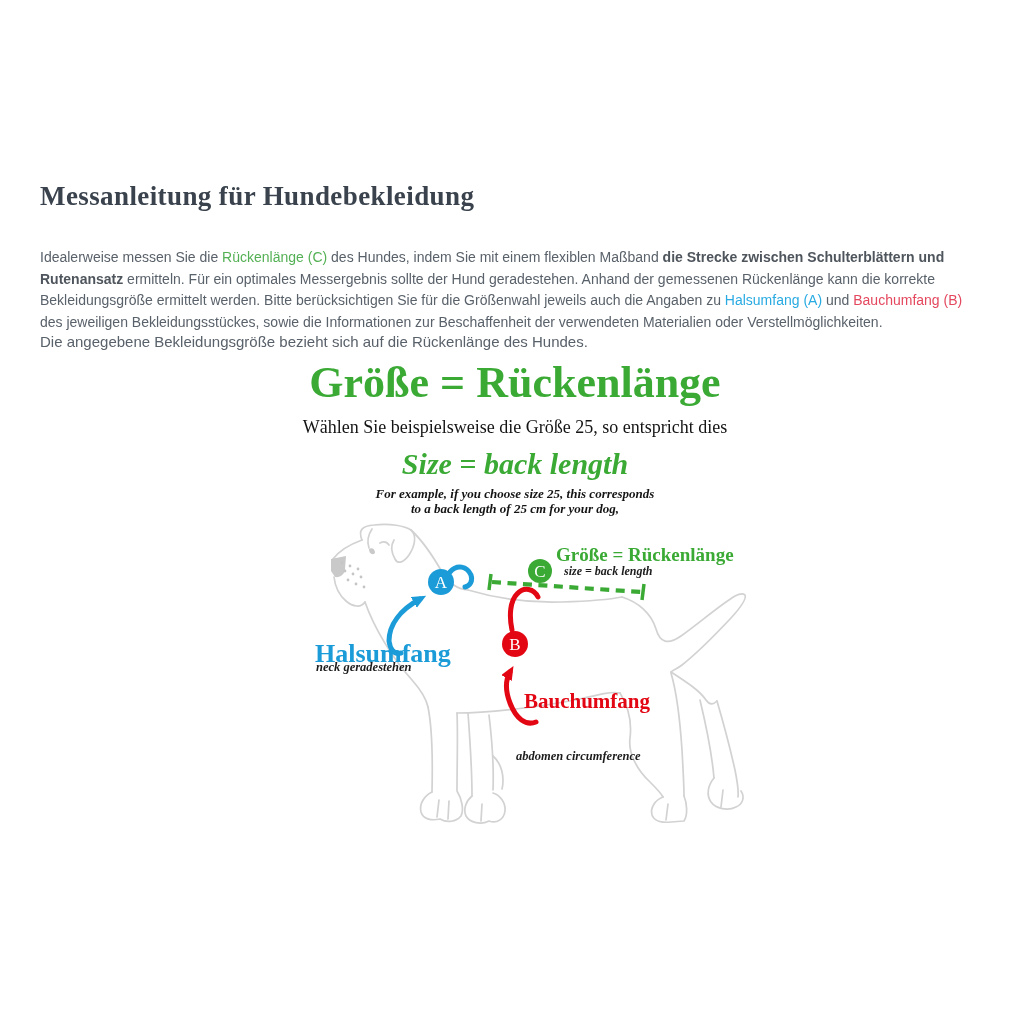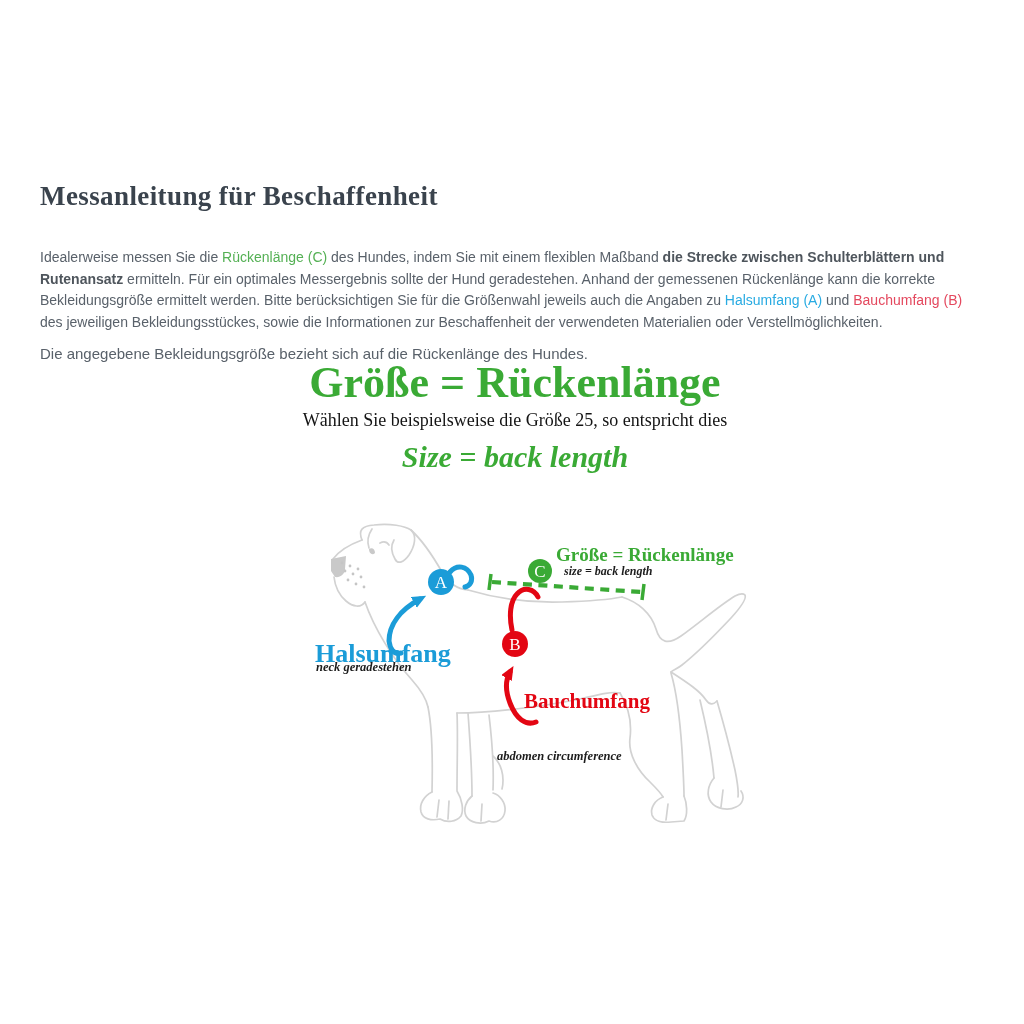--- a/index.html
+++ b/index.html
@@ -15,58 +15,60 @@
   .intro {
     position:absolute; left:40px; top:247px; width:948px; margin:0;
     font-size:14px; line-height:21.5px; color:#59616a;
   }
   .intro a { text-decoration:none; cursor:pointer; }
   a.green { color:#54b054; }
   a.blue  { color:#29abe2; }
   a.red   { color:#e4485e; }
   .intro strong { font-weight:700; color:#4e555c; }
   .note {
-    position:absolute; left:40px; top:345px; margin:0;
+    position:absolute; left:40px; top:333px; margin:0;
     font-size:15px; color:#59616a;
   }
   .centerblock {
     position:absolute; left:40px; top:360px; width:950px; text-align:center;
     font-family:"Liberation Serif", serif;
   }
   .title-de { font-size:44px; font-weight:700; color:#3aaa35; line-height:1.05; }
-  .sub-de   { margin-top:3px; font-size:18px; line-height:22px; color:#141414; }
+  .sub-de   { margin-top:10px; font-size:18px; line-height:22px; color:#141414; }
   .title-en { margin-top:9px; font-size:30px; font-weight:700; font-style:italic; color:#3aaa35; }
   .sub-en   { margin-top:5px; font-size:13px; font-weight:600; font-style:italic; line-height:15px; color:#141414; }
   .diagram { position:absolute; left:0; top:0; width:1024px; height:1024px; }
   .diagram svg { position:absolute; left:0; top:0; }
   .dlabel { position:absolute; font-family:"Liberation Serif", serif; white-space:nowrap; }
   .lbl-c-de { left:556px; top:544px; font-size:19px;  font-weight:700; color:#3aaa35; }
   .lbl-c-en { left:564px; top:564px; font-size:12px;  font-weight:700; font-style:italic; color:#1c1c1c; }
   .lbl-a-de { left:315px; top:639px; font-size:26px;  font-weight:700; color:#1b9cd8; }
   .lbl-a-en { left:316px; top:660px; font-size:12.5px; font-weight:700; font-style:italic; color:#1c1c1c; }
   .lbl-b-de { left:524px; top:689px; font-size:21px;  font-weight:700; color:#e30613; }
-  .lbl-b-en { left:497px; top:749px; font-size:12.5px; font-weight:700; font-style:italic; color:#1c1c1c; }
+  .lbl-b-en { left:516px; top:749px; font-size:12.5px; font-weight:700; font-style:italic; color:#1c1c1c; }
   .badge-letter { font-family:"Liberation Serif", serif; }
 </style>
 </head>
 <body>
 
-<h1 class="page-title">Messanleitung für Beschaffenheit</h1>
+<h1 class="page-title">Messanleitung für Hundebekleidung</h1>
 
 <p class="intro"><span>Idealerweise messen Sie die </span><a class="green">Rückenlänge (C)</a><span> des Hundes, indem Sie mit einem flexiblen Maßband </span><strong>die Strecke zwischen Schulterblättern und Rutenansatz</strong><span> ermitteln. Für ein optimales Messergebnis sollte der Hund geradestehen. Anhand der gemessenen Rückenlänge kann die korrekte Bekleidungsgröße ermittelt werden. Bitte berücksichtigen Sie für die Größenwahl jeweils auch die Angaben zu </span><a class="blue">Halsumfang (A)</a><span> und </span><a class="red">Bauchumfang (B)</a><span> des jeweiligen Bekleidungsstückes, sowie die Informationen zur Beschaffenheit der verwendeten Materialien oder Verstellmöglichkeiten.</span></p>
 
 <p class="note">Die angegebene Bekleidungsgröße bezieht sich auf die Rückenlänge des Hundes.</p>
 
 <div class="centerblock">
   <div class="title-de">Größe = Rückenlänge</div>
   <div class="sub-de">
     <div>Wählen Sie beispielsweise die Größe 25, so entspricht dies</div>
   </div>
   <div class="title-en">Size = back length</div>
   <div class="sub-en">
+    <div>For example, if you choose size 25, this corresponds</div>
+    <div>to a back length of 25 cm for your dog,</div>
   </div>
 </div>
 
 <div class="diagram">
   <svg width="1024" height="1024" viewBox="0 0 1024 1024">
     <defs>
       <marker id="arrowBlue" markerUnits="userSpaceOnUse" markerWidth="16" markerHeight="14" refX="7" refY="6" orient="auto">
         <path d="M0 0 L14 6 L0 12 Z" fill="#1b9cd8"></path>
       </marker>
       <marker id="arrowRed" markerUnits="userSpaceOnUse" markerWidth="16" markerHeight="14" refX="7" refY="6" orient="auto">

